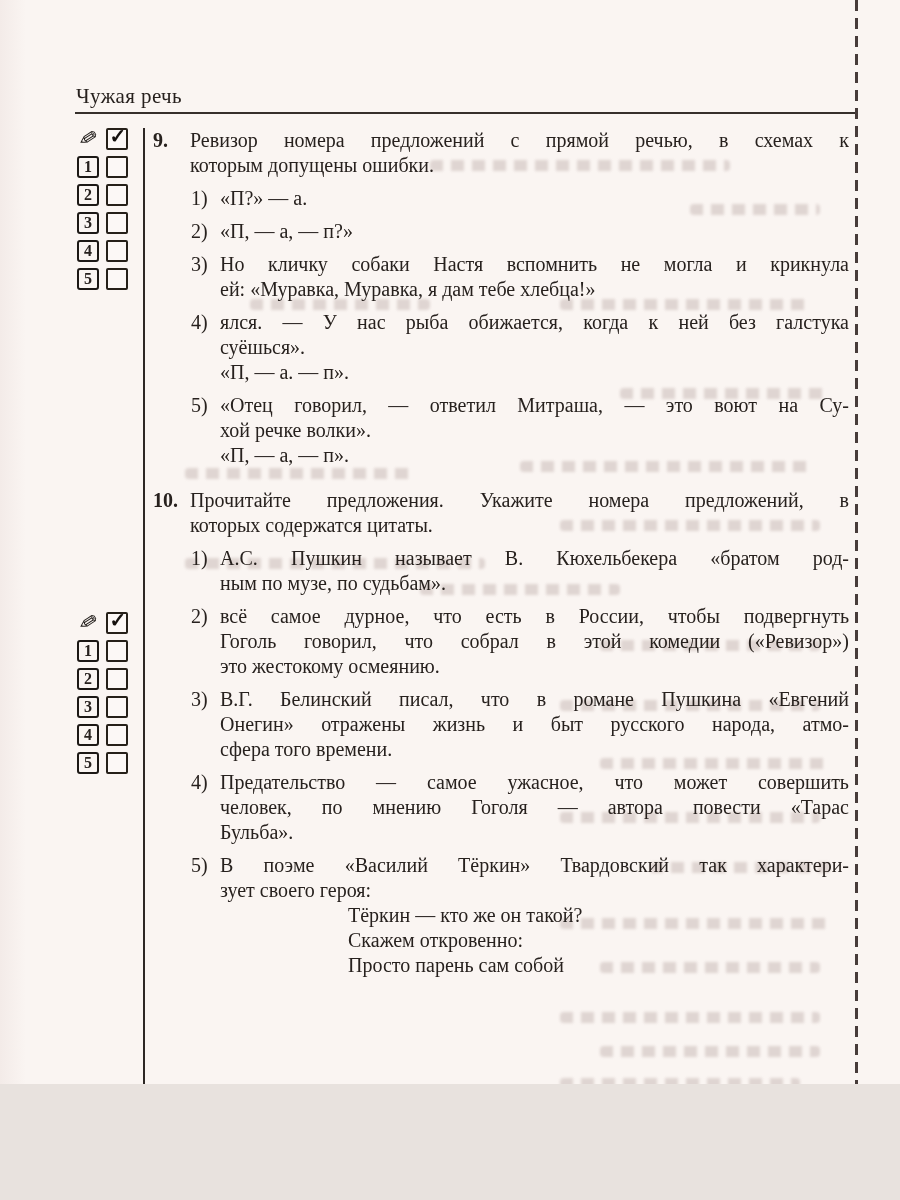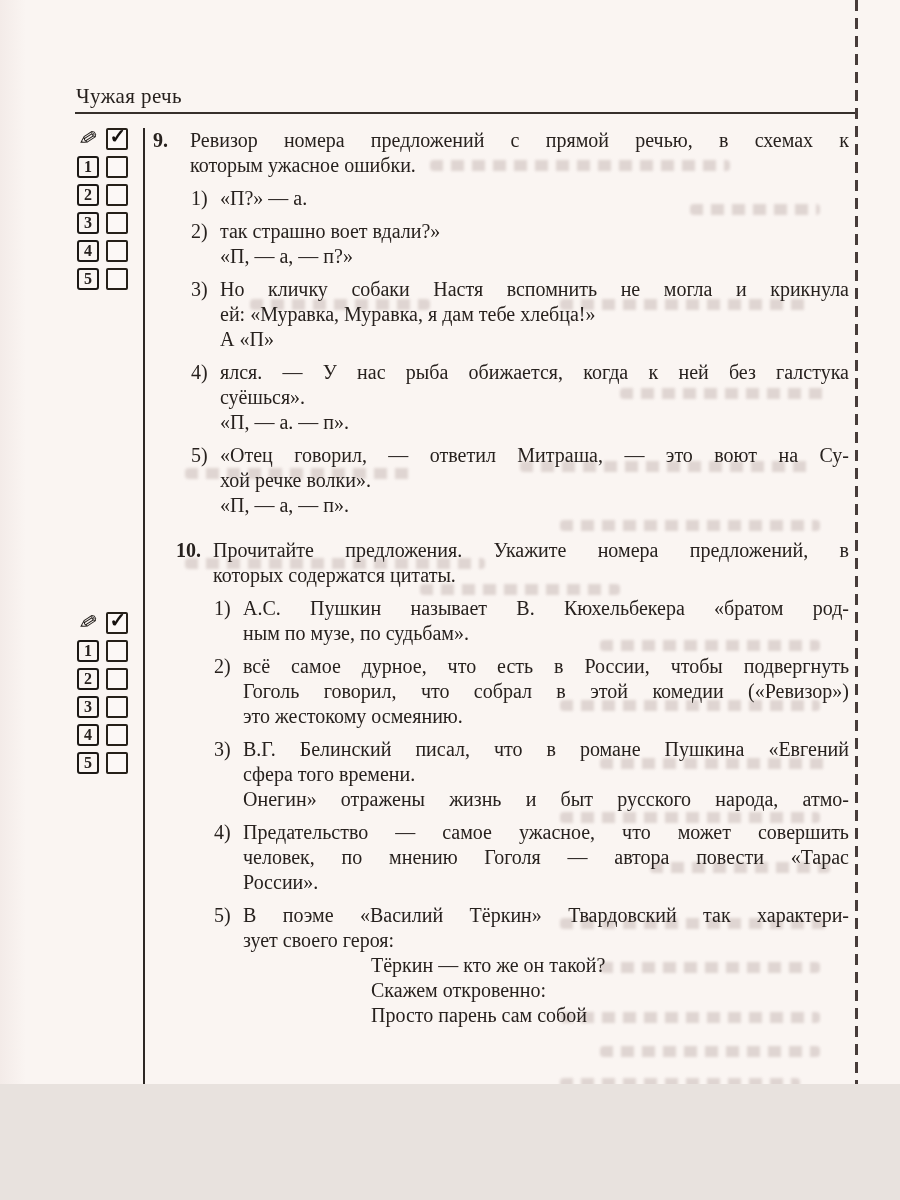--- a/index.html
+++ b/index.html
@@ -23,21 +23,21 @@
   .margin-panel{position:absolute; left:77px; width:58px;}
   .mp-row{display:flex; gap:7px; margin-bottom:6px; height:22px; align-items:center;}
   .cell{box-sizing:border-box; width:22px; height:22px; display:flex; align-items:center; justify-content:center;}
   .numbox{border:2.5px solid #1c1815; border-radius:3px; font-weight:700; font-size:16px; line-height:1;}
   .ansbox{border:2px solid #262019; border-radius:2px; background:rgba(255,255,255,.35);}
   .pencil-cell{font-size:22px; transform:scaleX(-1) rotate(-12deg); color:#1c1815; line-height:1;}
   .checkmark{font-size:20px; font-weight:700; color:#15110e; position:relative; top:-3px; left:1px;}
   
   .content{position:absolute; left:155px; top:128px; width:694px; font-size:20px; line-height:25px;}
   .exercise{position:relative;}
-  .exercise.second{margin-top:20px;margin-left:23px;}
+  .exercise.second{margin-top:20px;}
   .ex-num{position:absolute; left:-2px; top:0; font-weight:700;}
   .ex-body{margin-left:35px;}
   .item{position:relative; padding-left:30px; margin-top:8px;}
   .item-num{position:absolute; left:1px; top:0;}
   .line{min-height:25px;}
   .line.j{text-align:justify; text-align-last:justify;}
   .poem .line{margin-left:128px;}
   
   .page-number{position:absolute; left:84px; top:1184px; font-size:21px; font-weight:700;text-align:center;}
   
@@ -132,38 +132,36 @@
       <div class="cell ansbox"></div>
     </div>
   </div>
 
   <div class="content">
 
     <div class="exercise">
       <span class="ex-num">9.</span>
       <div class="ex-body">
         <div class="line j">Ревизор номера предложений с прямой речью, в схемах к</div>
-        <div class="line">которым ужасное ошибки.</div>
+        <div class="line">которым допущены ошибки.</div>
 
         <div class="item">
           <span class="item-num">1)</span>
           <div class="line">«П?» — а.</div>
         </div>
 
         <div class="item">
           <span class="item-num">2)</span>
-          <div class="line">так страшно воет вдали?»</div>
           <div class="line">«П, — а, — п?»</div>
         </div>
 
         <div class="item">
           <span class="item-num">3)</span>
           <div class="line j">Но кличку собаки Настя вспомнить не могла и крикнула</div>
           <div class="line">ей: «Муравка, Муравка, я дам тебе хлебца!»</div>
-          <div class="line">А «П»</div>
         </div>
 
         <div class="item">
           <span class="item-num">4)</span>
           <div class="line j">ялся. — У нас рыба обижается, когда к ней без галстука</div>
           <div class="line">суёшься».</div>
           <div class="line">«П, — а. — п».</div>
         </div>
 
         <div class="item">
@@ -190,29 +188,29 @@
         <div class="item">
           <span class="item-num">2)</span>
           <div class="line j">всё самое дурное, что есть в России, чтобы подвергнуть</div>
           <div class="line j">Гоголь говорил, что собрал в этой комедии («Ревизор»)</div>
           <div class="line">это жестокому осмеянию.</div>
         </div>
 
         <div class="item">
           <span class="item-num">3)</span>
           <div class="line j">В.Г. Белинский писал, что в романе Пушкина «Евгений</div>
+          <div class="line j">Онегин» отражены жизнь и быт русского народа, атмо-</div>
           <div class="line">сфера того времени.</div>
-          <div class="line j">Онегин» отражены жизнь и быт русского народа, атмо-</div>
         </div>
 
         <div class="item">
           <span class="item-num">4)</span>
           <div class="line j">Предательство — самое ужасное, что может совершить</div>
           <div class="line j">человек, по мнению Гоголя — автора повести «Тарас</div>
-          <div class="line">России».</div>
+          <div class="line">Бульба».</div>
         </div>
 
         <div class="item">
           <span class="item-num">5)</span>
           <div class="line j">В поэме «Василий Тёркин» Твардовский так характери-</div>
           <div class="line">зует своего героя:</div>
           <div class="poem">
             <div class="line">Тёркин — кто же он такой?</div>
             <div class="line">Скажем откровенно:</div>
             <div class="line">Просто парень сам собой</div>

